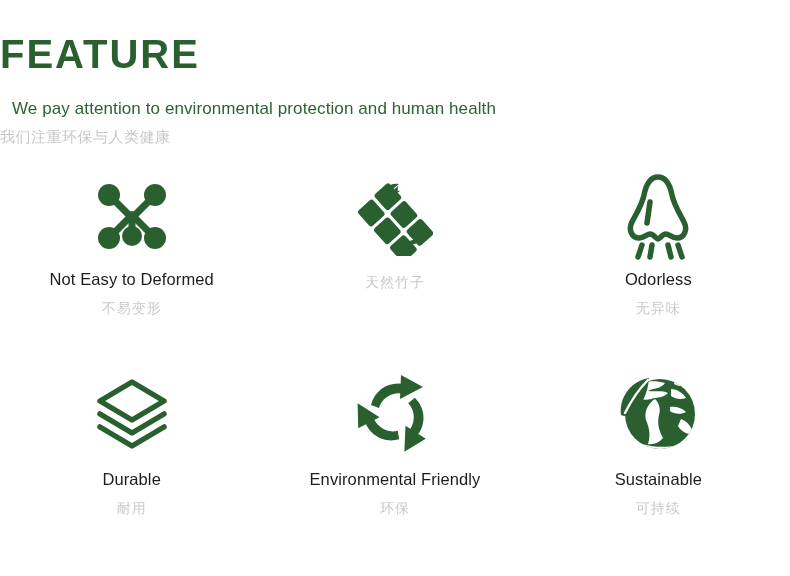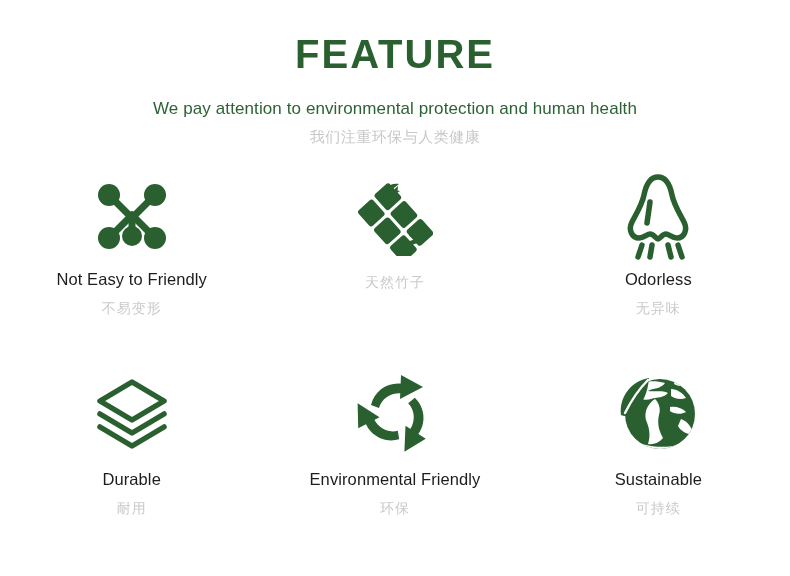--- a/index.html
+++ b/index.html
@@ -16,37 +16,38 @@
 
   .page {
     position: relative;
     width: 790px;
     height: 576px;
     box-sizing: border-box;
   }
 
   
   .header {
-    text-align: center;
+    text-align: left;
     padding-top: 34px;
   }
   .title {
     font-size: 40px;
     font-weight: bold;
     letter-spacing: 2px;
     color: #2a6030;
     line-height: 1.0;
     margin: 0;
   }
   .subtitle-en {
     margin-top: 25px;
     font-size: 17px;
     color: #2d6334;
     line-height: 1.2;
     letter-spacing: 0.1px;
+    padding-left: 12px;
   }
   .subtitle-cn {
     margin-top: 9px;
     font-size: 15px;
     color: #c8c8c8;
     line-height: 1.2;
     letter-spacing: 0.5px;
   }
 
   
@@ -121,21 +122,21 @@
           </g>
           <g fill="#2a6030">
             <circle cx="15" cy="17" r="11"></circle>
             <circle cx="61" cy="17" r="11"></circle>
             <circle cx="15" cy="60" r="11"></circle>
             <circle cx="61" cy="60" r="11"></circle>
             <circle cx="38" cy="58" r="10"></circle>
           </g>
         </svg>
       </div>
-      <div class="label-en">Not Easy to Friendly</div>
+      <div class="label-en">Not Easy to Deformed</div>
       <div class="label-cn">不易变形</div>
     </div>
 
     <div class="cell">
       <div class="icon-box">
         <svg width="76" height="80" viewBox="0 0 76 80" aria-hidden="true">
           <g fill="#2a6030">
 
             <g transform="rotate(-42 46 36)">
               <rect x="35" y="4" width="20" height="21" rx="3"></rect>

